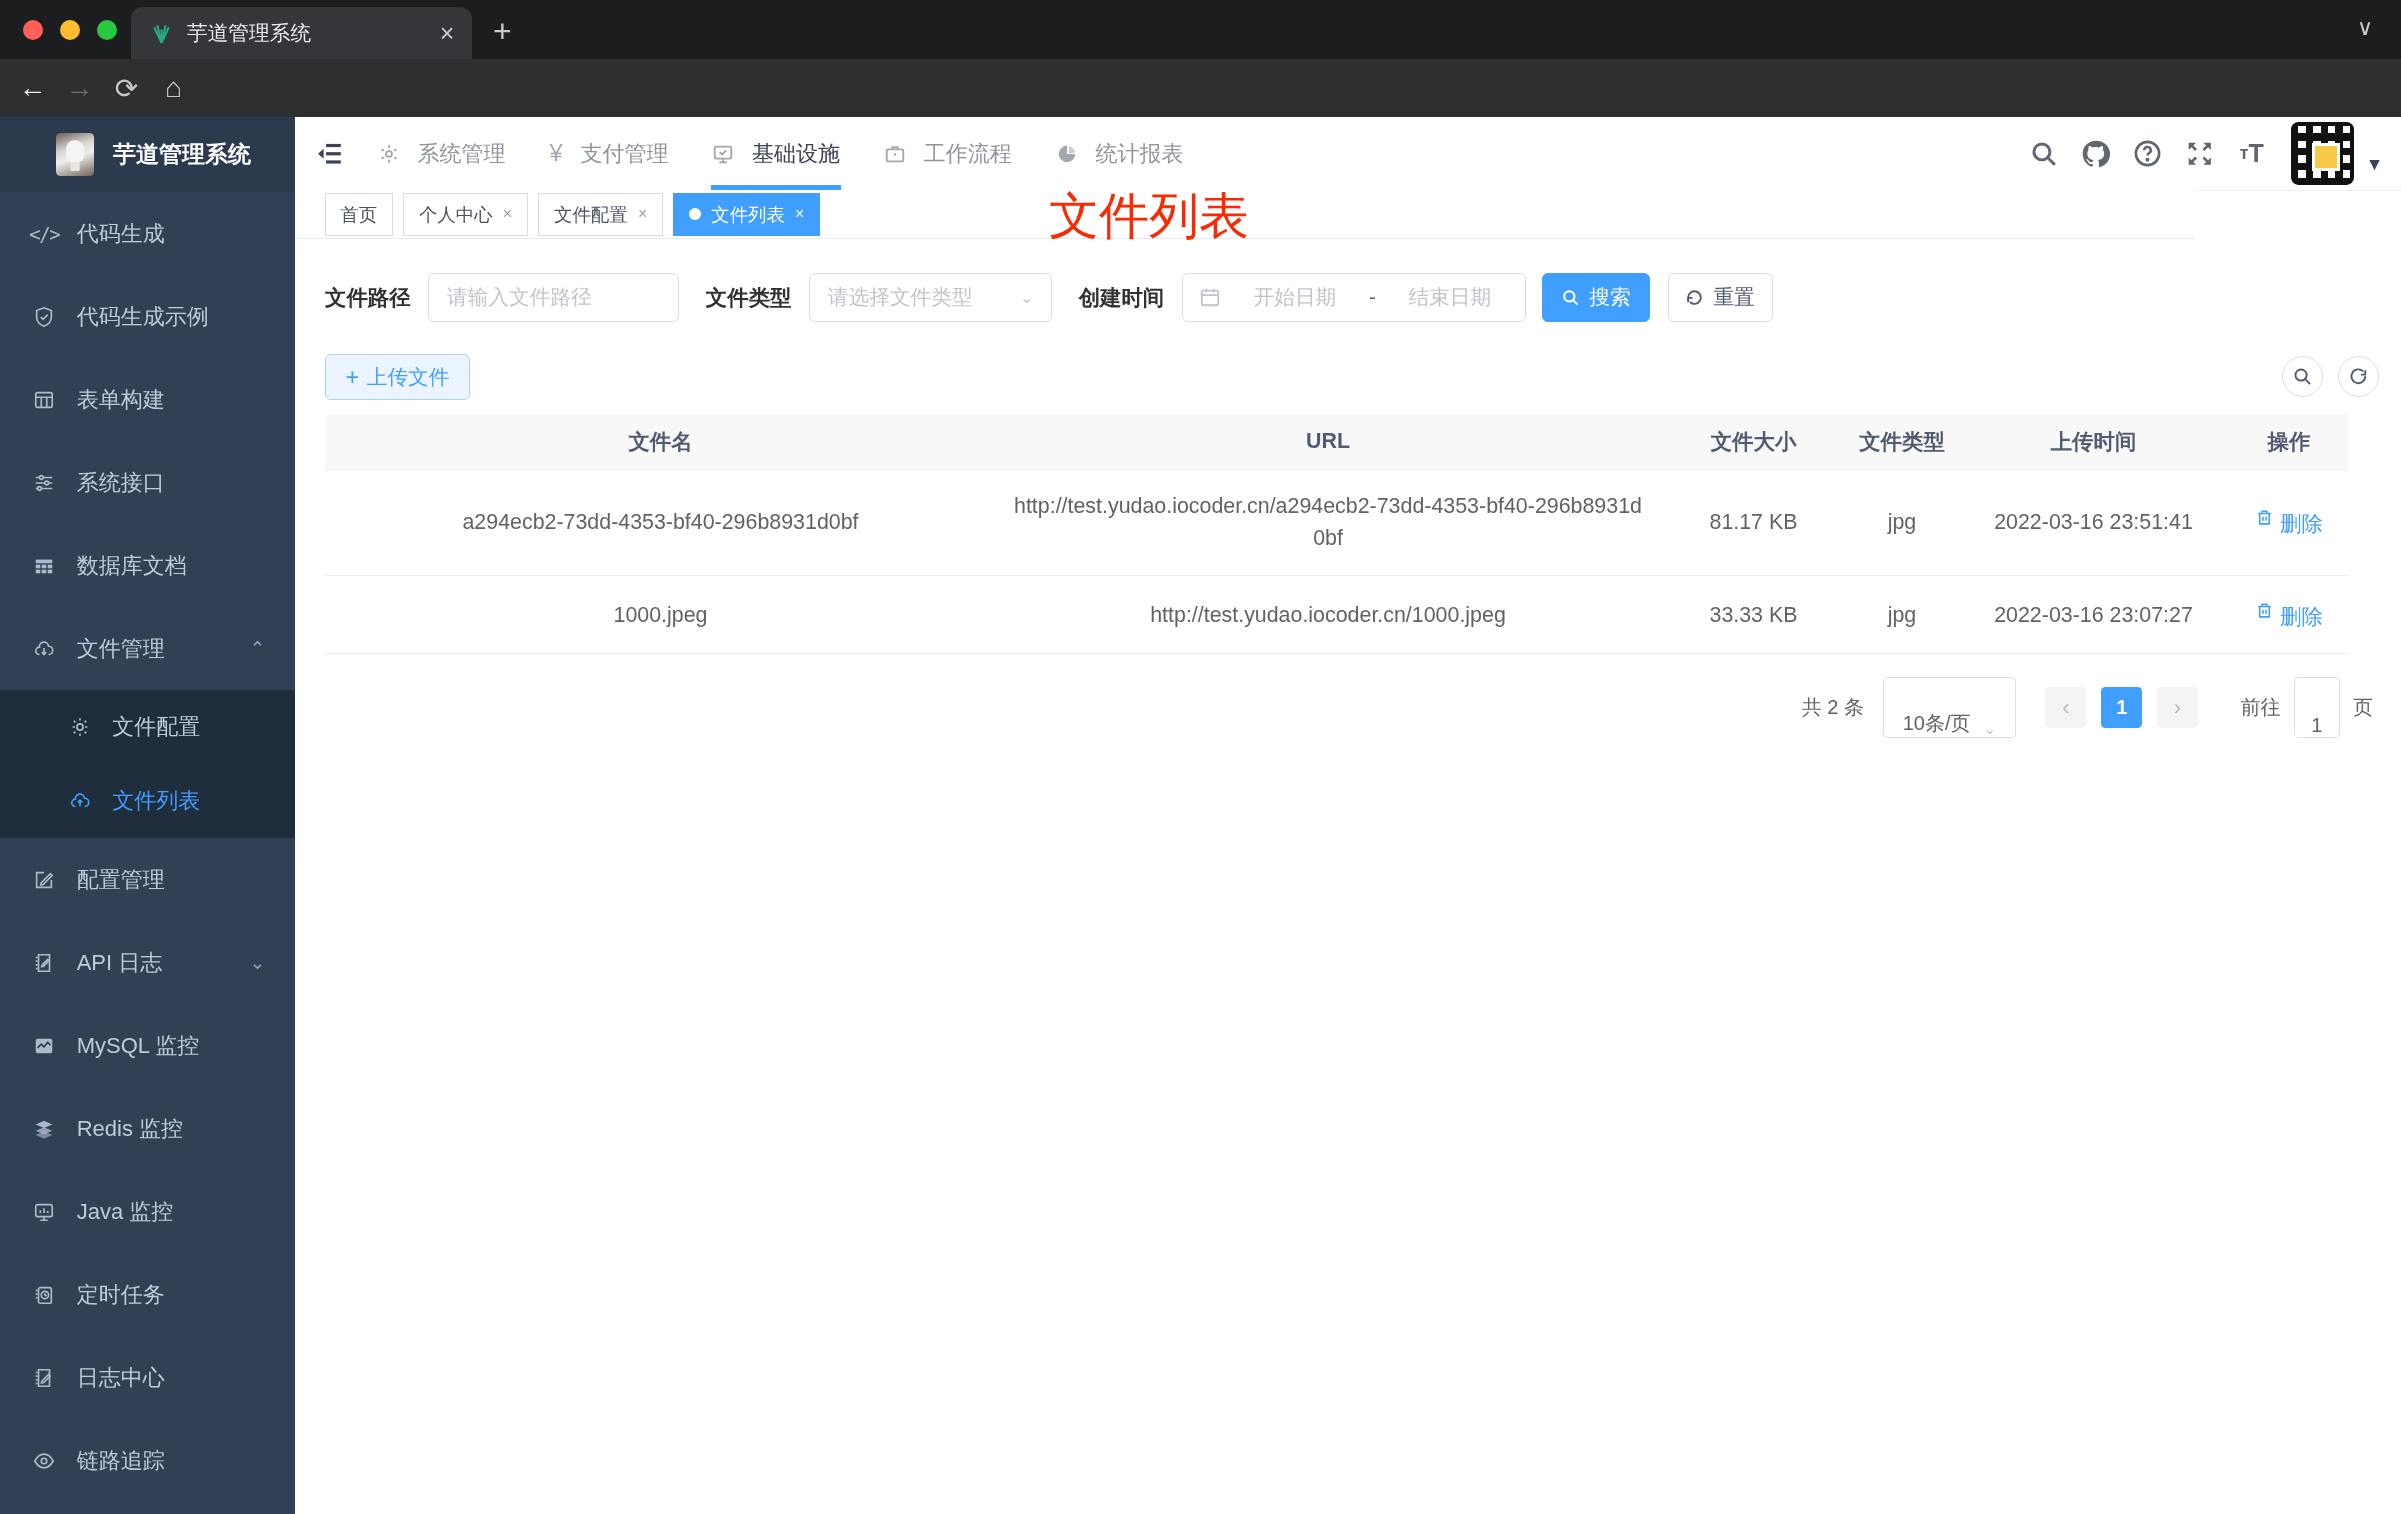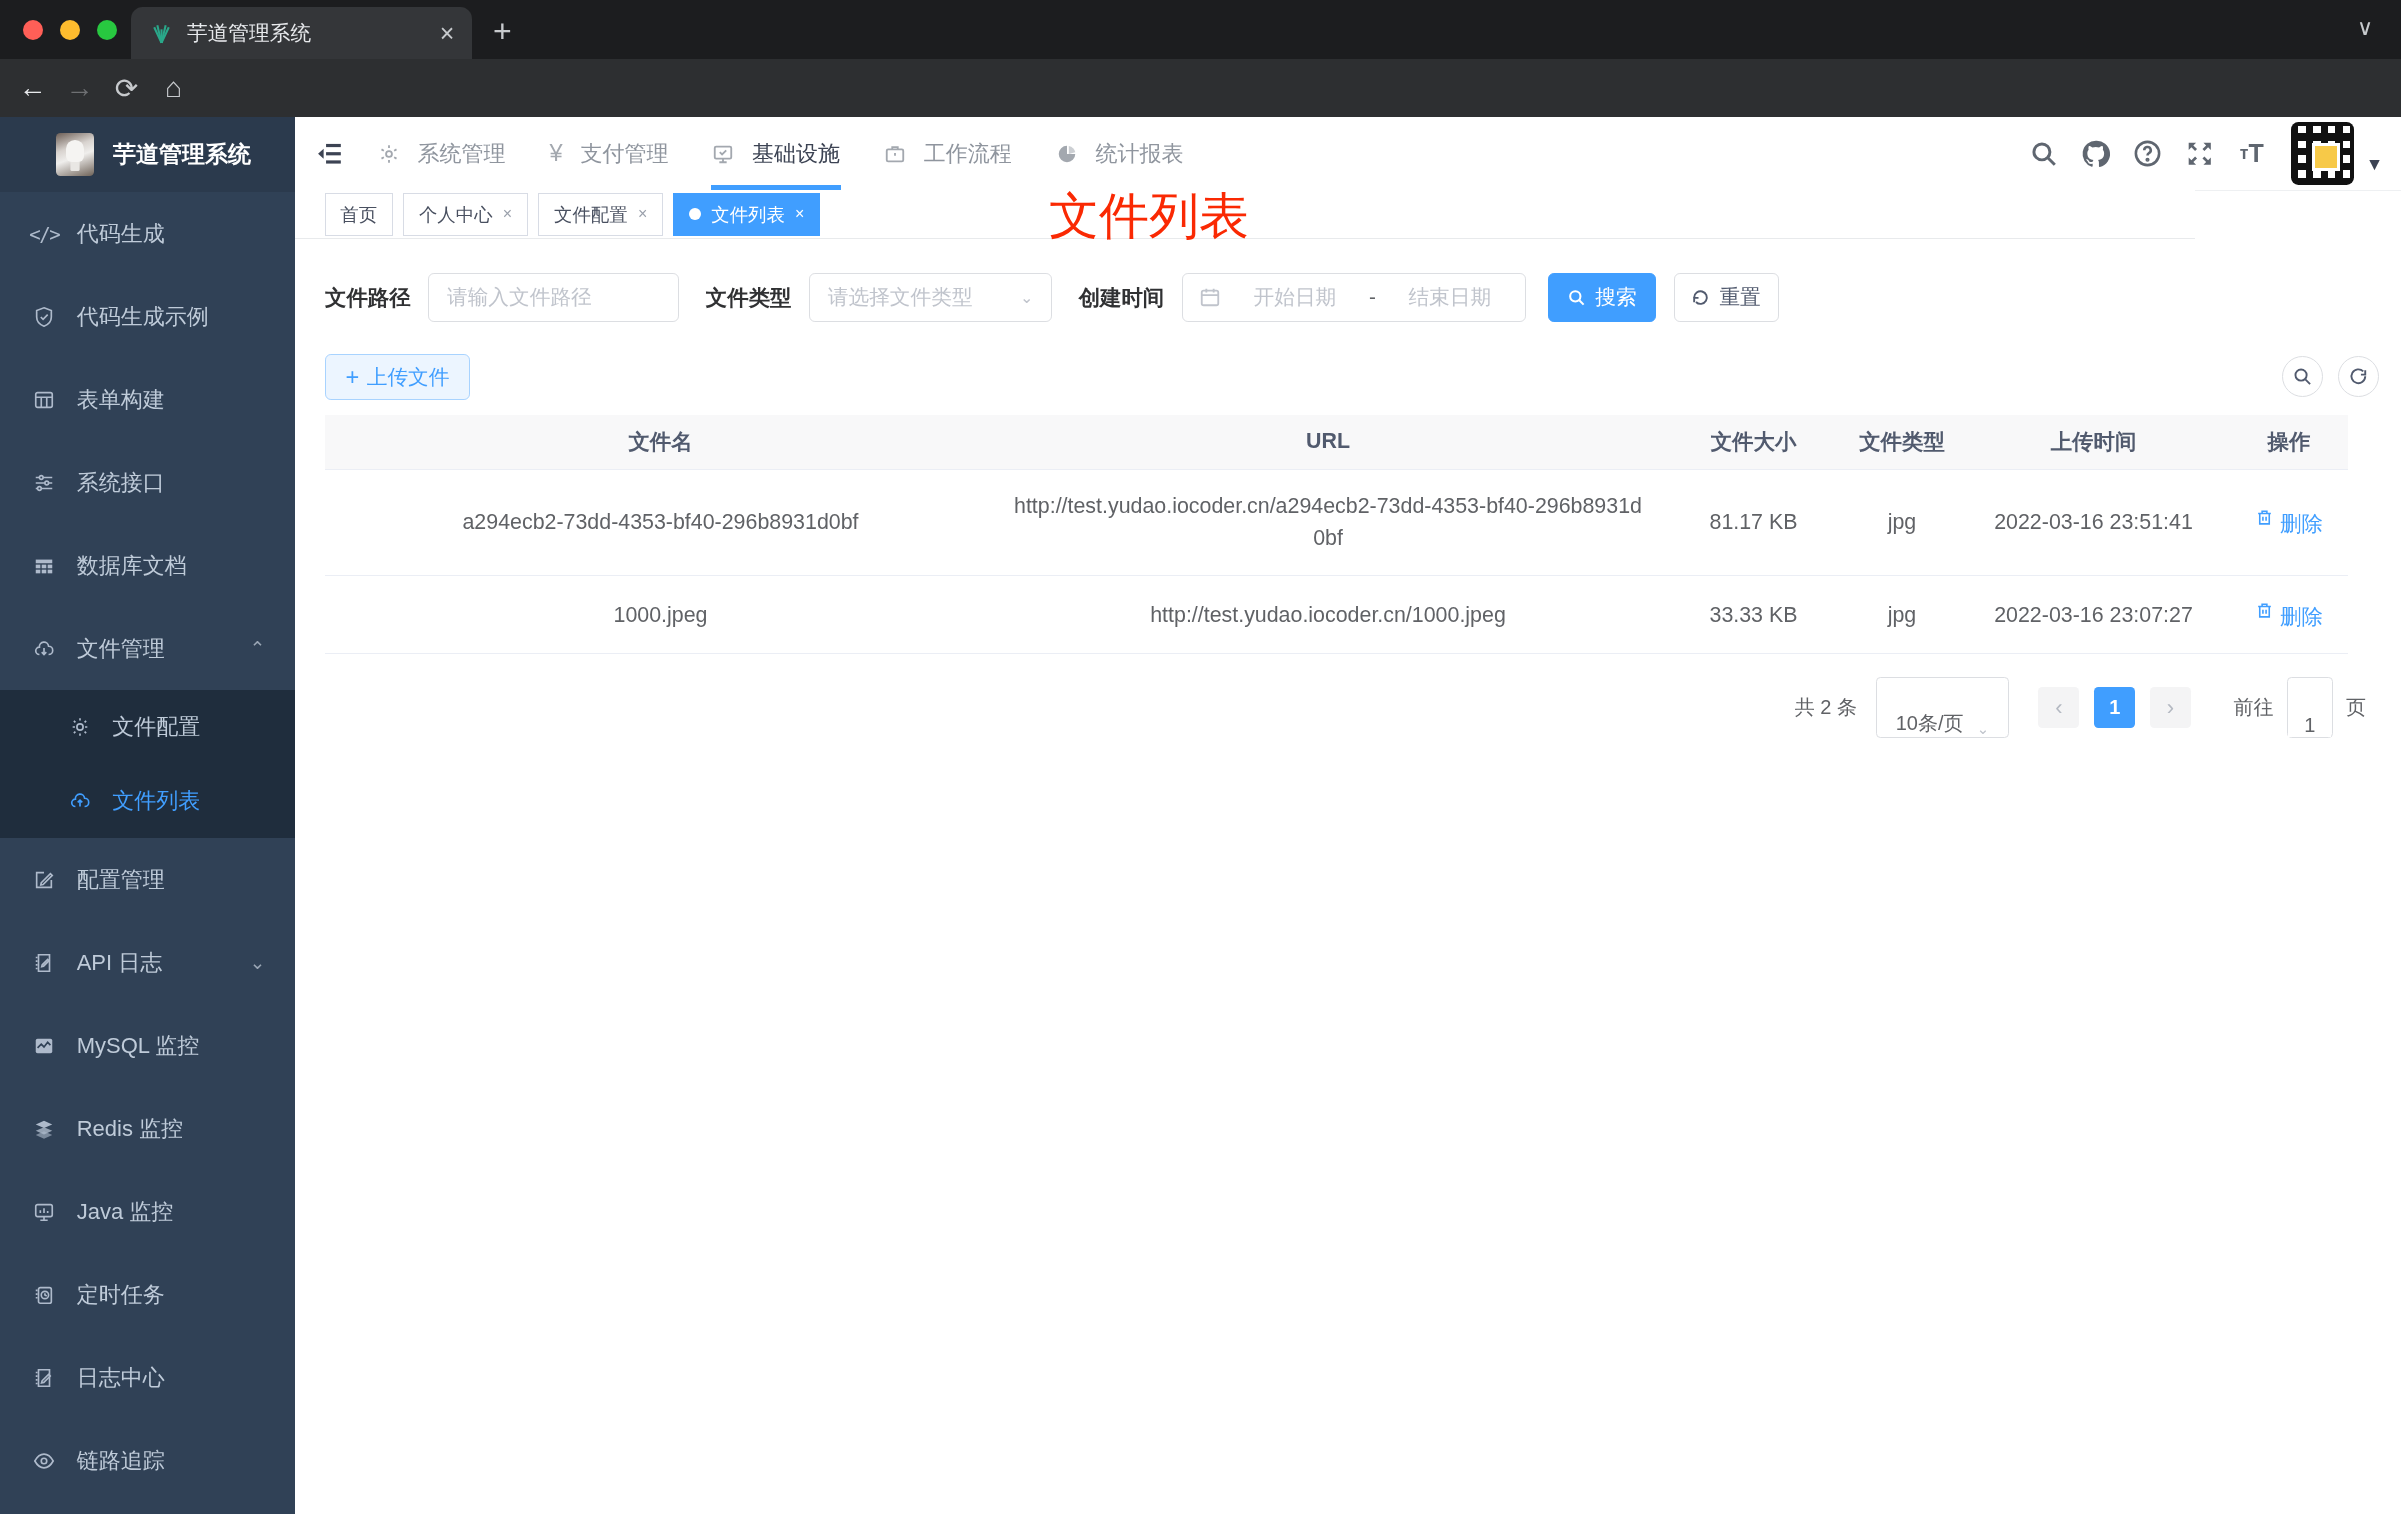--- a/index.html
+++ b/index.html
@@ -90,21 +90,21 @@
 
   
   #ftable { position:absolute; left:325px; top:415px; width:2022px; border-collapse:collapse; table-layout:fixed; }
   #ftable th { background:#f8f8f9; color:#515a6e; font-size:21.4px; font-weight:700; height:54px;
     border-bottom:1.5px solid #ebeef5; }
   #ftable td { color:#606266; font-size:21.4px; text-align:center; border-bottom:1.5px solid #ebeef5;
     padding:20.7px 17.7px; word-break:break-all; line-height:32px; }
   .dellink { color:#409eff; display:inline-flex; align-items:flex-start; gap:5.9px; white-space:nowrap; }
 
   
-  #pager { position:absolute; right:35px; top:684px; height:47px; display:flex; align-items:center;
+  #pager { position:absolute; right:28px; top:684px; height:47px; display:flex; align-items:center;
     font-size:20px; color:#606266; }
   .pbox { height:61px; border:1.5px solid #dcdee2; border-radius:4.4px; display:flex; align-items:flex-end;
     justify-content:center; background:#fff; }
   .pbtn { width:41px; height:41px; border-radius:4.4px; background:#f4f4f5; color:#b4b9c2;
     display:flex; align-items:center; justify-content:center; font-size:22px; margin:0 7.4px; }
   .pcur { width:41px; height:41px; border-radius:4.4px; background:#409eff; color:#fff;
     display:flex; align-items:center; justify-content:center; font-weight:700; margin:0 7.4px; }
   #goto input { width:43px; text-align:center; font-size:20px; color:#606266; border:none; outline:none; }
 </style>
 </head>
@@ -478,21 +478,21 @@
   <div class="fbox" style="width:344px;padding:0 16px;gap:14.8px">
     <svg width="22" height="22" viewBox="0 0 24 24" fill="none" stroke="#c0c4cc" stroke-width="2">
         <rect x="3" y="5" width="18" height="16" rx="2"></rect>
         <path d="M3 10 H21 M8 3 V7 M16 3 V7"></path>
       </svg>
     <span style="flex:1;text-align:center">开始日期</span>
     <span style="color:#606266">-</span>
     <span style="flex:1;text-align:center">结束日期</span>
   </div>
 
-  <div class="btn" id="searchbtn" style="margin-left:22px">
+  <div class="btn" id="searchbtn" style="margin-left:16px">
     <svg width="19" height="19" viewBox="0 0 24 24" fill="none" stroke="#fff" stroke-width="2.6">
         <circle cx="10.5" cy="10.5" r="6.5"></circle>
         <path d="M15.5 15.5 L21 21"></path>
       </svg>
     <span>搜索</span>
   </div>
   <div class="btn" id="resetbtn">
     <svg width="19" height="19" viewBox="0 0 24 24" fill="none" stroke="#515a6e" stroke-width="2.4">
         <path d="M4 12 a8 8 0 1 1 2.3 5.7"></path>
         <path d="M4 18 V12.5 H9.5" fill="none"></path>

